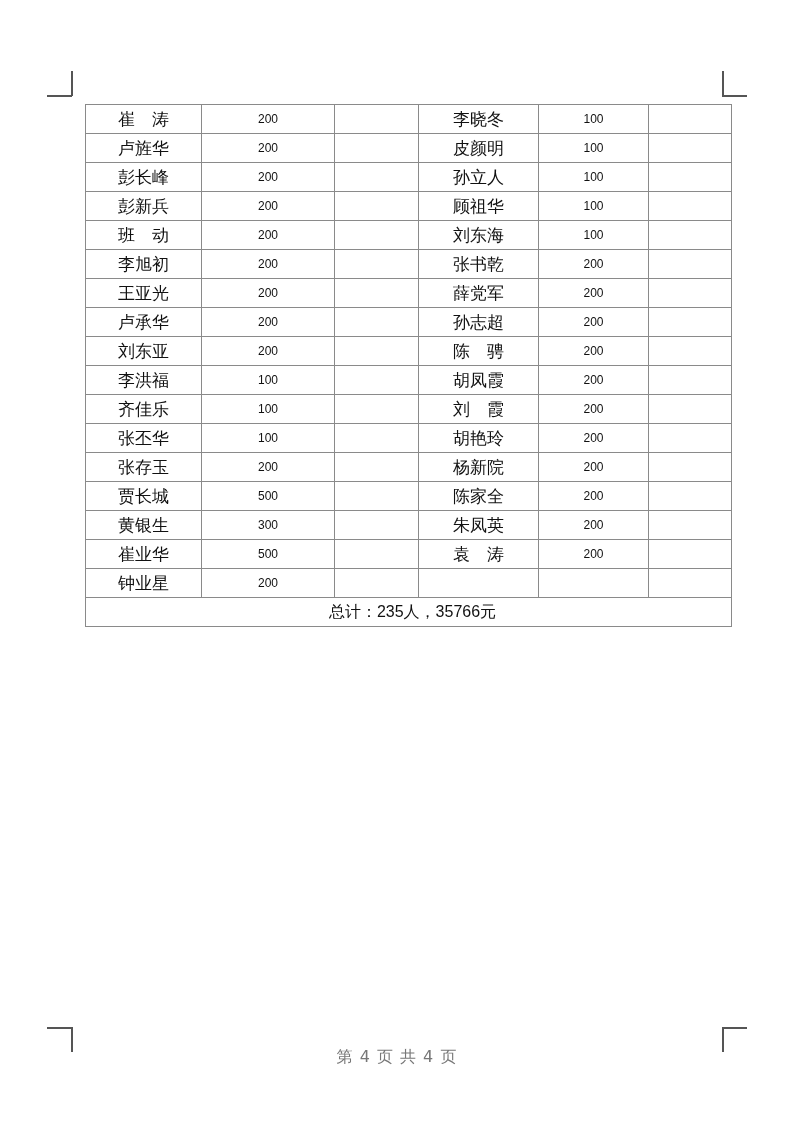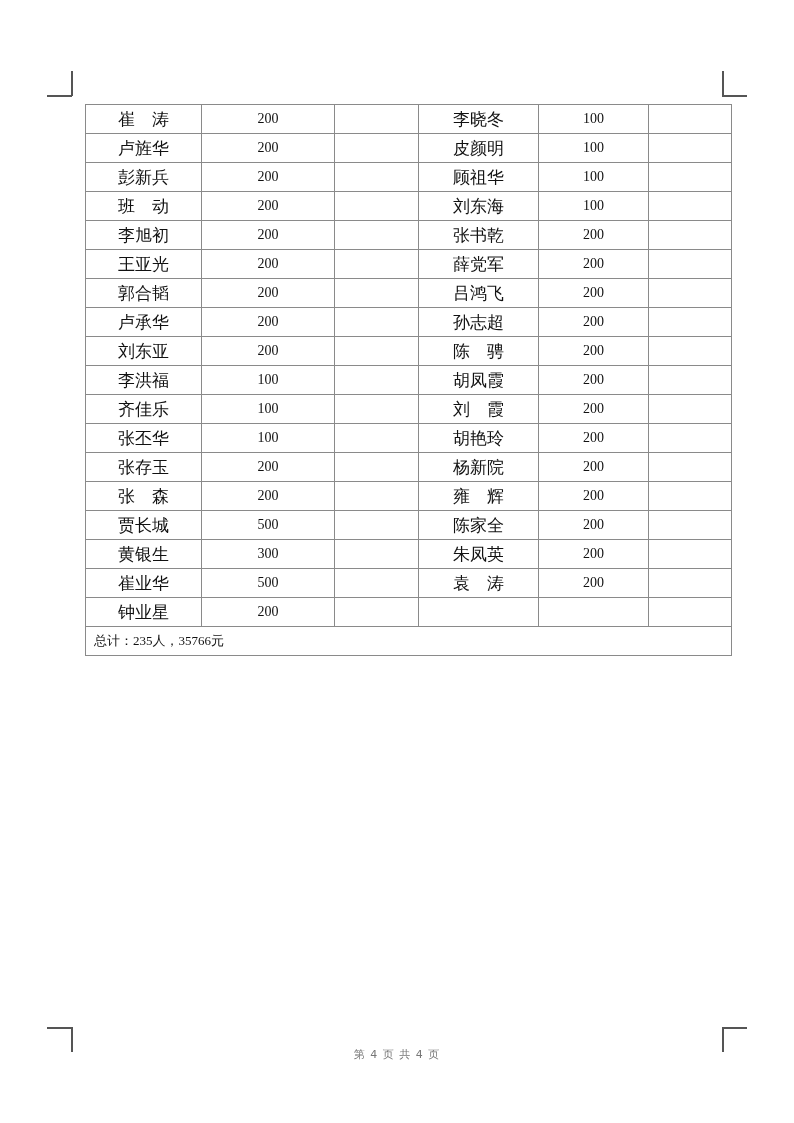--- a/index.html
+++ b/index.html
@@ -5,25 +5,25 @@
   html, body { margin: 0; padding: 0; background: #ffffff; }
   body { width: 794px; height: 1123px; position: relative; overflow: hidden;
          font-family: "DejaVu Sans", "Liberation Sans", sans-serif; color: #111; }
   .crop { position: absolute; background: #555; }
   table.roster { position: absolute; left: 85px; top: 96px; width: 646px;
                  border-collapse: collapse; table-layout: fixed; margin-top: 8px; }
   table.roster td { border: 1px solid #8a8a8a; height: 28px; padding: 0;
                     text-align: center; vertical-align: middle; font-size: 17px;
                     line-height: 28px; white-space: nowrap; overflow: hidden; }
   table.roster td.name { letter-spacing: 0px; }
-  table.roster td.amt { font-family: Liberation Serif, serif; font-size: 14px; }
-  table.roster td.total { text-align: left; padding-left: 8px; font-size: 13px;
-                          font-family: Liberation Serif, serif; }
+  table.roster td.amt { font-family: Liberation Sans, sans-serif; font-size: 12px; }
+  table.roster td.total { text-align: center; padding-left: 8px; font-size: 16px;
+                          font-family: Liberation Sans, sans-serif; }
   .footer { position: absolute; left: 0; width: 794px; top: 1047px; text-align: center;
-            font-size: 11px; color: #777; letter-spacing: 1px; }
+            font-size: 16px; color: #777; letter-spacing: 1px; }
 </style>
 </head>
 <body>
 
 <div class="crop" style="left:71px;top:71px;width:1.5px;height:25px;"></div>
 <div class="crop" style="left:47px;top:95px;width:25px;height:1.5px;"></div>
 <div class="crop" style="left:722px;top:71px;width:1.5px;height:25px;"></div>
 <div class="crop" style="left:722px;top:95px;width:25px;height:1.5px;"></div>
 <div class="crop" style="left:47px;top:1027px;width:25px;height:1.5px;"></div>
 <div class="crop" style="left:71px;top:1027px;width:1.5px;height:25px;"></div>
@@ -50,20 +50,28 @@
       </tr>
       <tr>
         <td class="name">卢旌华</td>
         <td class="amt">200</td>
         <td></td>
         <td class="name">皮颜明</td>
         <td class="amt">100</td>
         <td></td>
       </tr>
       <tr>
+        <td class="name">彭长峰</td>
+        <td class="amt">200</td>
+        <td></td>
+        <td class="name">孙立人</td>
+        <td class="amt">100</td>
+        <td></td>
+      </tr>
+      <tr>
         <td class="name">彭新兵</td>
         <td class="amt">200</td>
         <td></td>
         <td class="name">顾祖华</td>
         <td class="amt">100</td>
         <td></td>
       </tr>
       <tr>
         <td class="name">班　动</td>
         <td class="amt">200</td>
@@ -78,28 +86,20 @@
         <td></td>
         <td class="name">张书乾</td>
         <td class="amt">200</td>
         <td></td>
       </tr>
       <tr>
         <td class="name">王亚光</td>
         <td class="amt">200</td>
         <td></td>
         <td class="name">薛党军</td>
-        <td class="amt">200</td>
-        <td></td>
-      </tr>
-      <tr>
-        <td class="name">郭合韬</td>
-        <td class="amt">200</td>
-        <td></td>
-        <td class="name">吕鸿飞</td>
         <td class="amt">200</td>
         <td></td>
       </tr>
       <tr>
         <td class="name">卢承华</td>
         <td class="amt">200</td>
         <td></td>
         <td class="name">孙志超</td>
         <td class="amt">200</td>
         <td></td>
@@ -138,28 +138,20 @@
       </tr>
       <tr>
         <td class="name">张存玉</td>
         <td class="amt">200</td>
         <td></td>
         <td class="name">杨新院</td>
         <td class="amt">200</td>
         <td></td>
       </tr>
       <tr>
-        <td class="name">张　森</td>
-        <td class="amt">200</td>
-        <td></td>
-        <td class="name">雍　辉</td>
-        <td class="amt">200</td>
-        <td></td>
-      </tr>
-      <tr>
         <td class="name">贾长城</td>
         <td class="amt">500</td>
         <td></td>
         <td class="name">陈家全</td>
         <td class="amt">200</td>
         <td></td>
       </tr>
       <tr>
         <td class="name">黄银生</td>
         <td class="amt">300</td>

